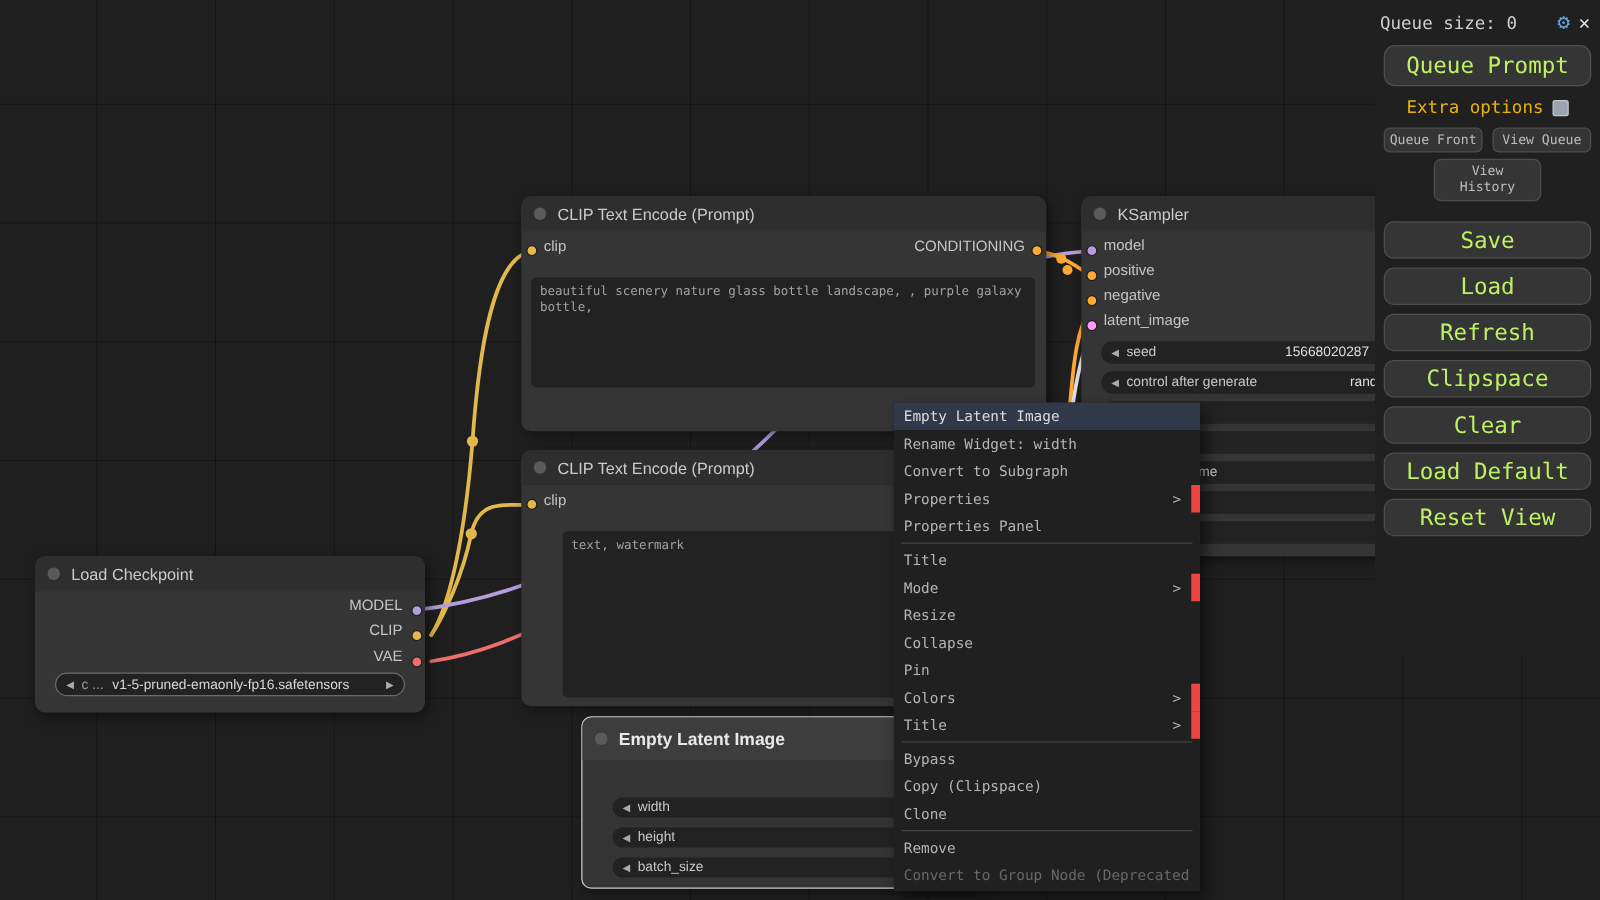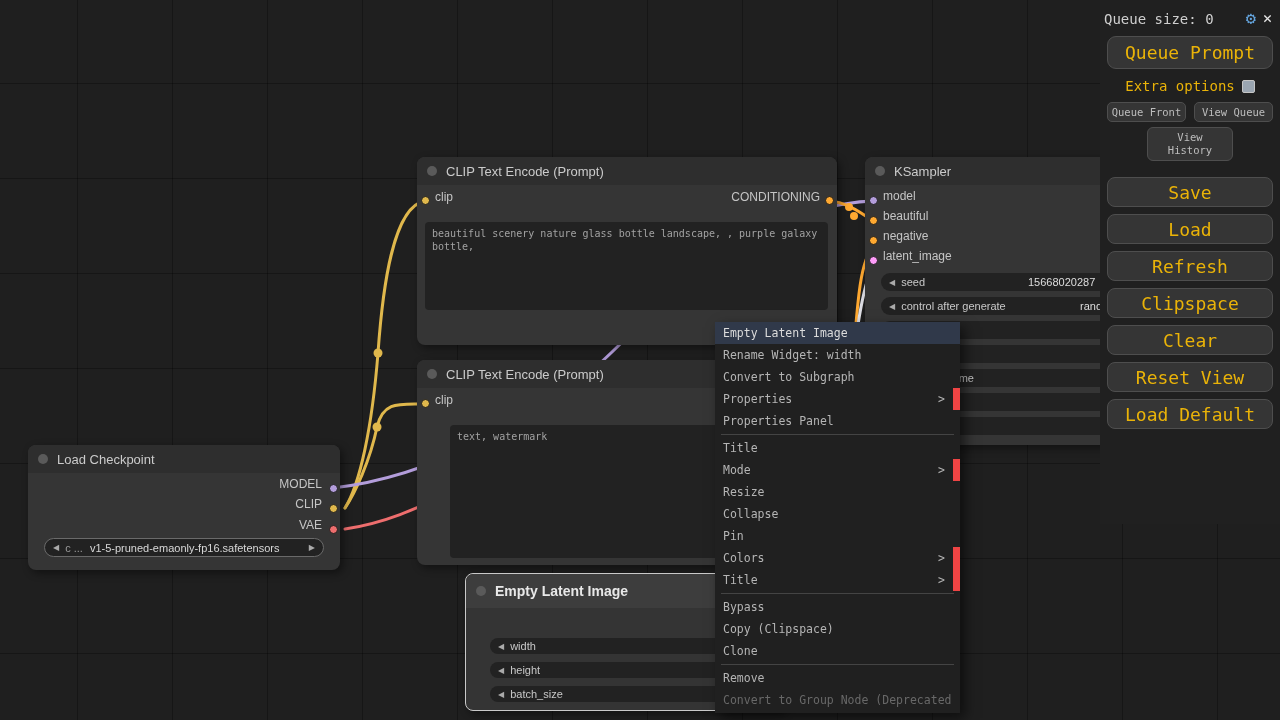--- a/index.html
+++ b/index.html
@@ -82,21 +82,21 @@
   .cm-item.disabled { color:#686868; }
   .cm-sep { border-top:1px solid #444; margin:2px 6px; }
   
   #sidebar { position:absolute; right:0; top:0; width:180px; height:524px; z-index:20;
     background:#202020; font-family:"DejaVu Sans Mono", monospace; color:#cfcfcf; }
   #sb-header { display:flex; align-items:center; gap:7px; padding:10px 8px 2px 4px;
     font-size:14px; }
   #sb-header .qlabel { flex:1; white-space:nowrap; }
   .gear { color:#64a4dd; font-size:17px; line-height:17px; cursor:pointer; }
   .closex { color:#e6e6e6; font-size:15px; line-height:15px; cursor:pointer; }
-  .btn { background:#353535; border:1px solid #4e4e4e; color:#eab308; cursor:pointer;
+  .btn { background:#353535; border:1px solid #4e4e4e; color:#bef264; cursor:pointer;
     font-family:"DejaVu Sans Mono", monospace; }
   #queue-prompt { display:block; width:166px; height:33px; margin:7px auto 0;
     font-size:18px; border-radius:9px; }
   #extra-row { display:flex; align-items:center; justify-content:center; gap:7px;
     margin-top:9px; font-size:14px; color:#eab308; }
   #extra-check { width:13px; height:13px; background:#9aa5b1; border:1px solid #c5c5c5;
     border-radius:2px; cursor:pointer; }
   #sb-smallrow { display:flex; gap:8px; margin:8px 7px 0;align-items:flex-end; }
   #sb-smallrow .btn { flex:1; height:20px; font-size:10.5px; border-radius:5px; color:#bdbdbd; }
   #view-history { display:block; width:86px; margin:5px auto 0; padding:3px 10px;
@@ -167,21 +167,21 @@
   </div>
 
   <div class="node" id="node-ksampler">
     <div class="node-title">
       <span class="tdot"></span>
       <span>KSampler</span>
     </div>
     <span class="port ks-in-dot" style="top: 38.5px; background: rgb(179, 157, 219);"></span>
     <span class="plabel ks-in-lbl" style="top:32px">model</span>
     <span class="port ks-in-dot" style="top: 58.5px; background: rgb(255, 169, 49);"></span>
-    <span class="plabel ks-in-lbl" style="top:52px">beautiful</span>
+    <span class="plabel ks-in-lbl" style="top:52px">positive</span>
     <span class="port ks-in-dot" style="top: 78.5px; background: rgb(255, 169, 49);"></span>
     <span class="plabel ks-in-lbl" style="top:72px">negative</span>
     <span class="port ks-in-dot" style="top: 98.5px; background: rgb(255, 156, 249);"></span>
     <span class="plabel ks-in-lbl" style="top:92px">latent_image</span>
     <div id="ks-widgets">
         <div class="widget ks-row">
           <span class="arr">◀</span>
           <span class="wname">seed</span>
           <span class="wval wval0">15668020287</span>
         </div>
@@ -315,18 +315,18 @@
       <button class="btn">Queue Front</button>
       <button class="btn">View Queue</button>
     </div>
     <button class="btn" id="view-history">View History</button>
     <div id="sb-actions">
         <button class="btn sb-btn">Save</button>
         <button class="btn sb-btn">Load</button>
         <button class="btn sb-btn">Refresh</button>
         <button class="btn sb-btn">Clipspace</button>
         <button class="btn sb-btn">Clear</button>
+        <button class="btn sb-btn">Load Default</button>
         <button class="btn sb-btn">Reset View</button>
-        <button class="btn sb-btn">Load Default</button>
       </div>
   </div>
 
 </div>
 
 </body></html>

